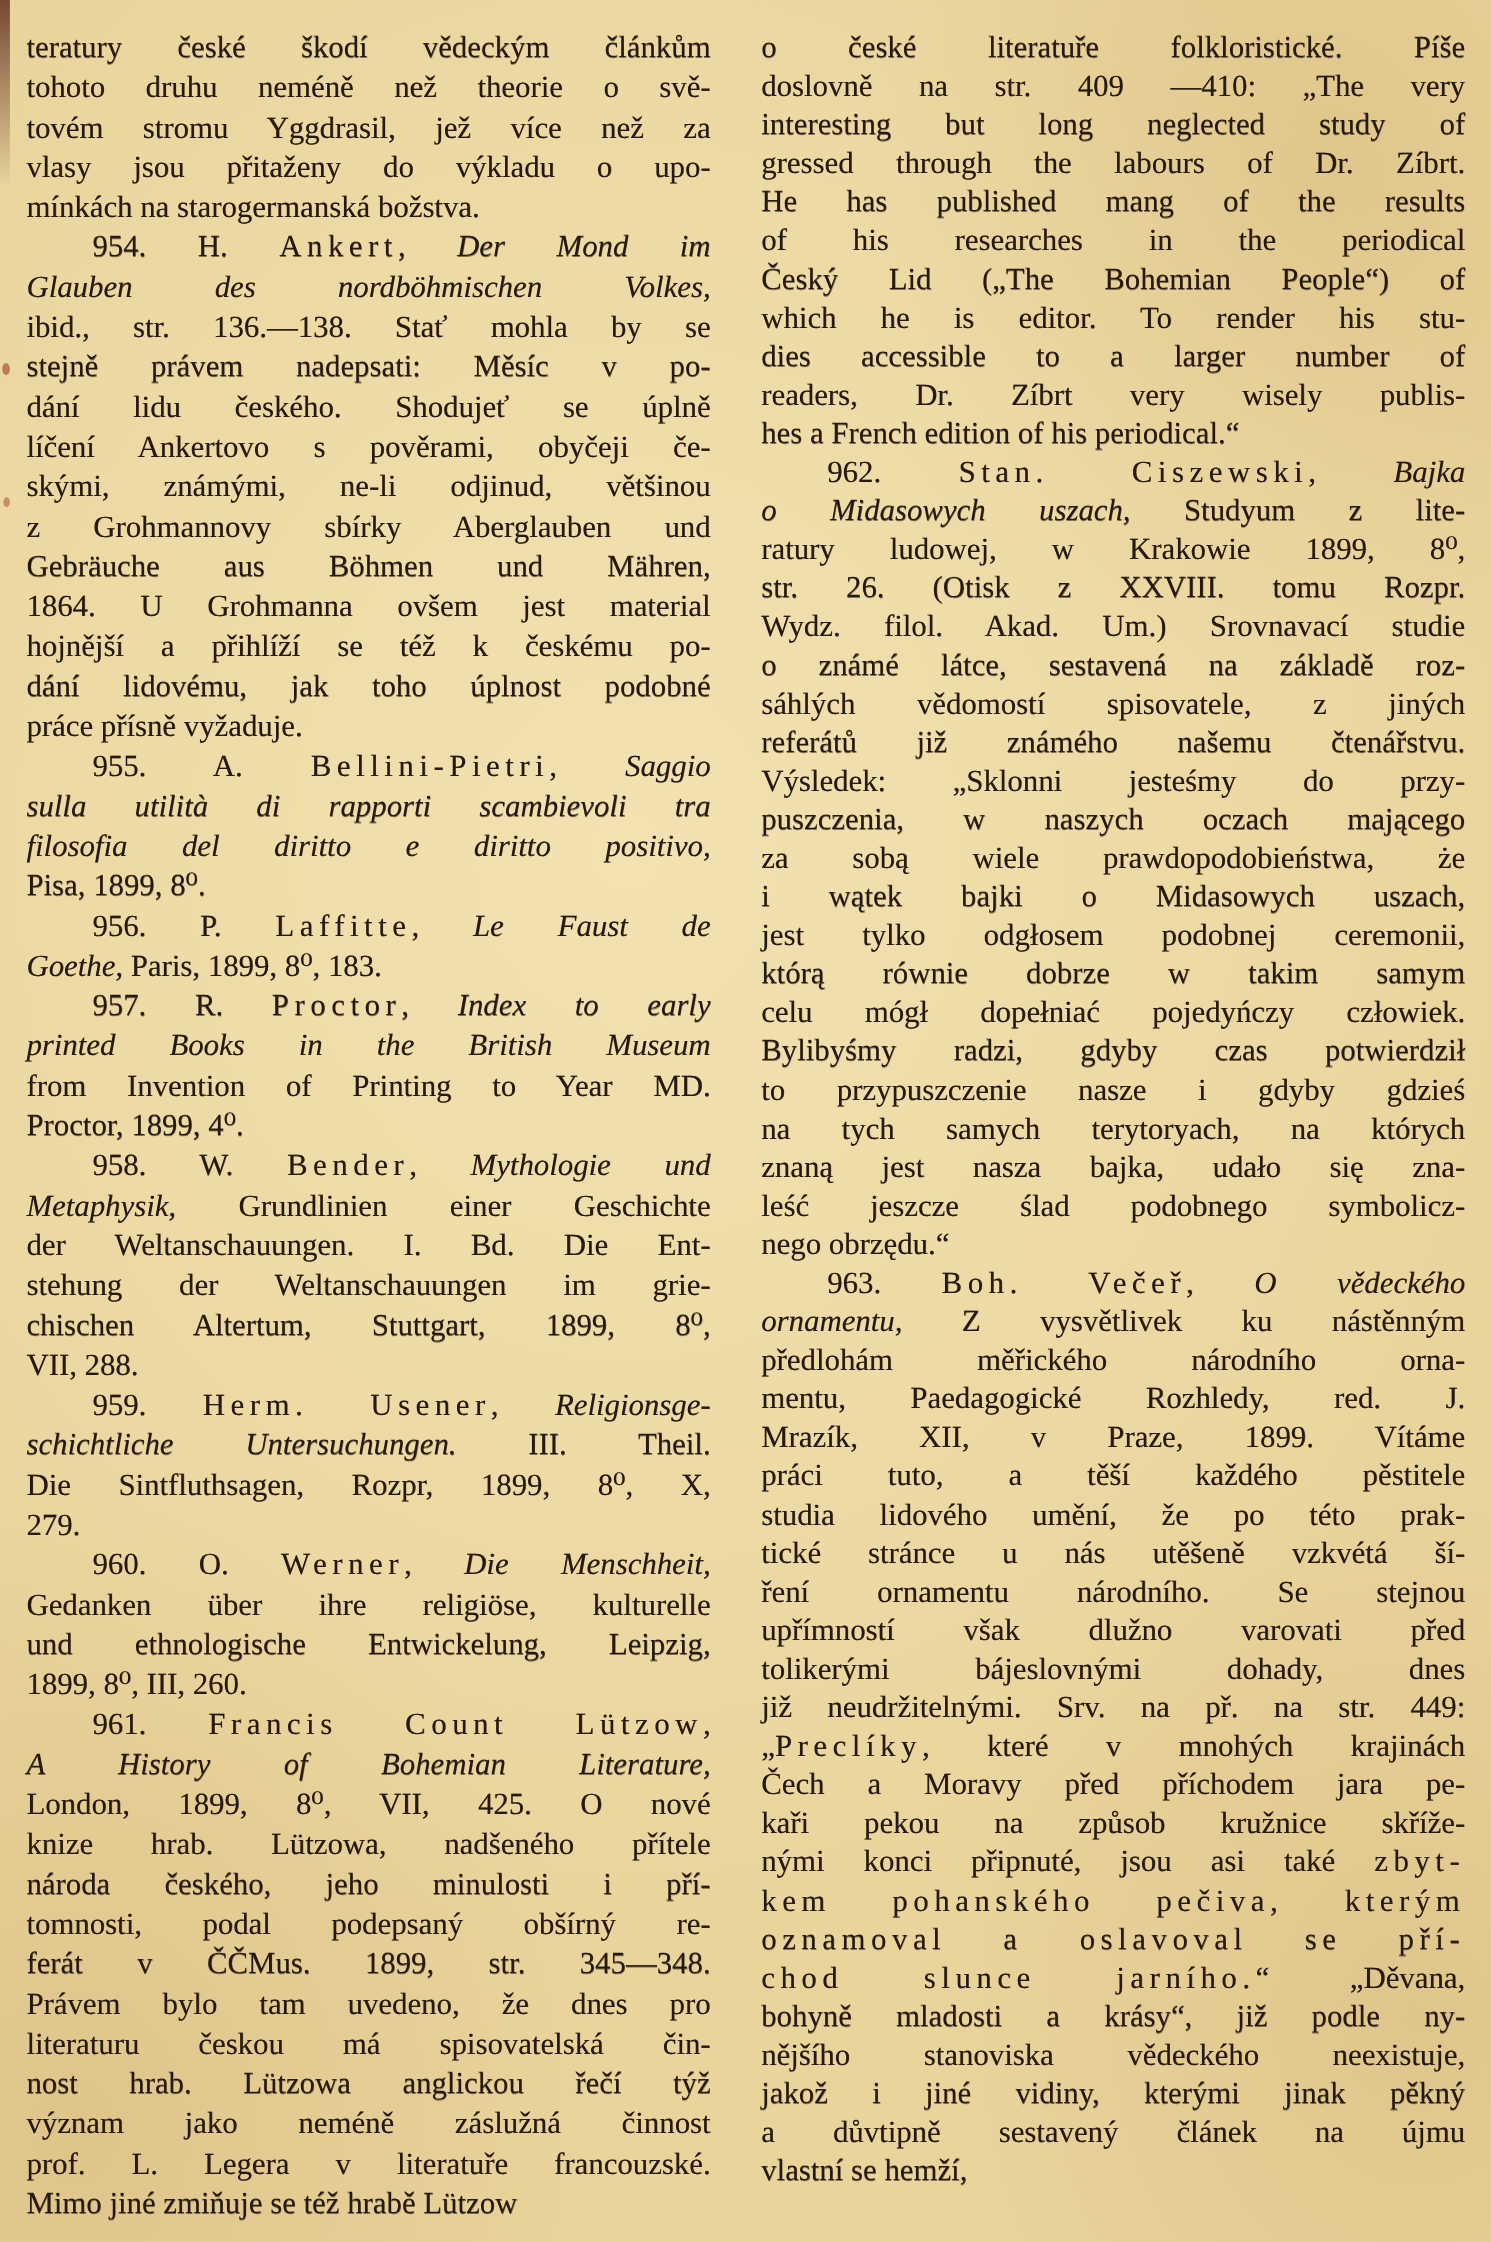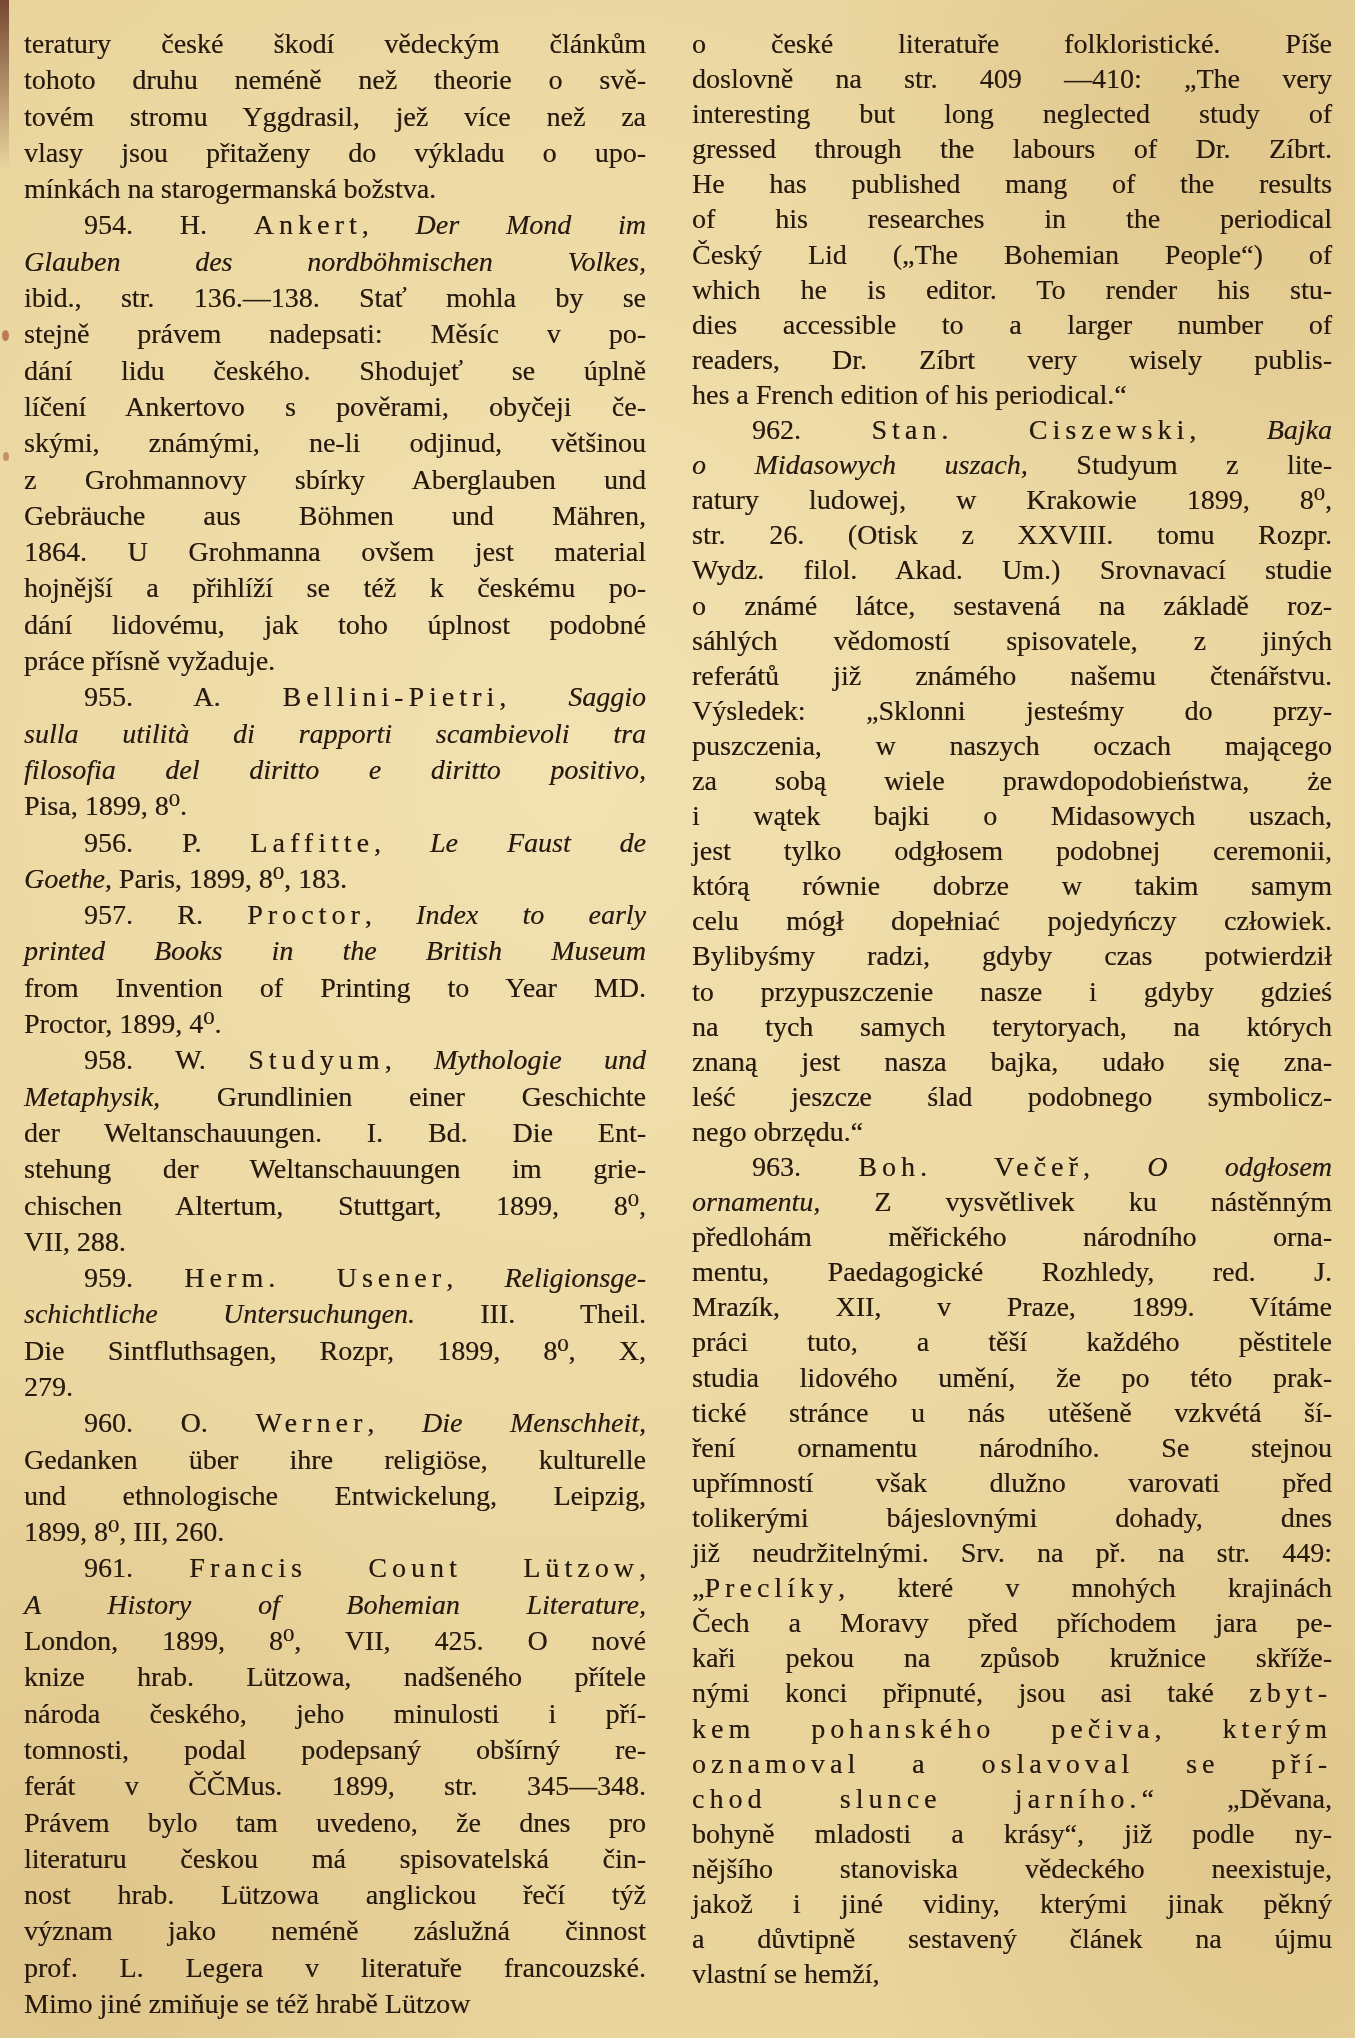--- a/index.html
+++ b/index.html
@@ -72,21 +72,21 @@
       <div class="line indent"><span>956. P. </span><span class="seg-sp">Laffitte</span><span>, </span><span class="seg-i">Le Faust de</span></div>
       <div class="line lastline"><span class="seg-i">Goethe,</span><span> Paris, 1899, 8⁰, 183.</span></div>
     </div>
     <div class="para">
       <div class="line indent"><span>957. R. </span><span class="seg-sp">Proctor</span><span>, </span><span class="seg-i">Index to early</span></div>
       <div class="line"><span class="seg-i">printed Books in the British Museum</span></div>
       <div class="line"><span>from Invention of Printing to Year MD.</span></div>
       <div class="line lastline"><span>Proctor, 1899, 4⁰.</span></div>
     </div>
     <div class="para">
-      <div class="line indent"><span>958. W. </span><span class="seg-sp">Studyum</span><span>, </span><span class="seg-i">Mythologie und</span></div>
+      <div class="line indent"><span>958. W. </span><span class="seg-sp">Bender</span><span>, </span><span class="seg-i">Mythologie und</span></div>
       <div class="line"><span class="seg-i">Metaphysik,</span><span> Grundlinien einer Geschichte</span></div>
       <div class="line"><span>der Weltanschauungen. I. Bd. Die Ent-</span></div>
       <div class="line"><span>stehung der Weltanschauungen im grie-</span></div>
       <div class="line"><span>chischen Altertum, Stuttgart, 1899, 8⁰,</span></div>
       <div class="line lastline"><span>VII, 288.</span></div>
     </div>
     <div class="para">
       <div class="line indent"><span>959. </span><span class="seg-sp">Herm. Usener</span><span>, </span><span class="seg-i">Religionsge-</span></div>
       <div class="line"><span class="seg-i">schichtliche Untersuchungen.</span><span> III. Theil.</span></div>
       <div class="line"><span>Die Sintfluthsagen, Rozpr, 1899, 8⁰, X,</span></div>
@@ -145,21 +145,21 @@
       <div class="line"><span>którą równie dobrze w takim samym</span></div>
       <div class="line"><span>celu mógł dopełniać pojedyńczy człowiek.</span></div>
       <div class="line"><span>Bylibyśmy radzi, gdyby czas potwierdził</span></div>
       <div class="line"><span>to przypuszczenie nasze i gdyby gdzieś</span></div>
       <div class="line"><span>na tych samych terytoryach, na których</span></div>
       <div class="line"><span>znaną jest nasza bajka, udało się zna-</span></div>
       <div class="line"><span>leść jeszcze ślad podobnego symbolicz-</span></div>
       <div class="line lastline"><span>nego obrzędu.“</span></div>
     </div>
     <div class="para">
-      <div class="line indent"><span>963. </span><span class="seg-sp">Boh. Večeř</span><span>, </span><span class="seg-i">O odgłosem</span></div>
+      <div class="line indent"><span>963. </span><span class="seg-sp">Boh. Večeř</span><span>, </span><span class="seg-i">O vědeckého</span></div>
       <div class="line"><span class="seg-i">ornamentu,</span><span> Z vysvětlivek ku nástěnným</span></div>
       <div class="line"><span>předlohám měřického národního orna-</span></div>
       <div class="line"><span>mentu, Paedagogické Rozhledy, red. J.</span></div>
       <div class="line"><span>Mrazík, XII, v Praze, 1899. Vítáme</span></div>
       <div class="line"><span>práci tuto, a těší každého pěstitele</span></div>
       <div class="line"><span>studia lidového umění, že po této prak-</span></div>
       <div class="line"><span>tické stránce u nás utěšeně vzkvétá ší-</span></div>
       <div class="line"><span>ření ornamentu národního. Se stejnou</span></div>
       <div class="line"><span>upřímností však dlužno varovati před</span></div>
       <div class="line"><span>tolikerými bájeslovnými dohady, dnes</span></div>

